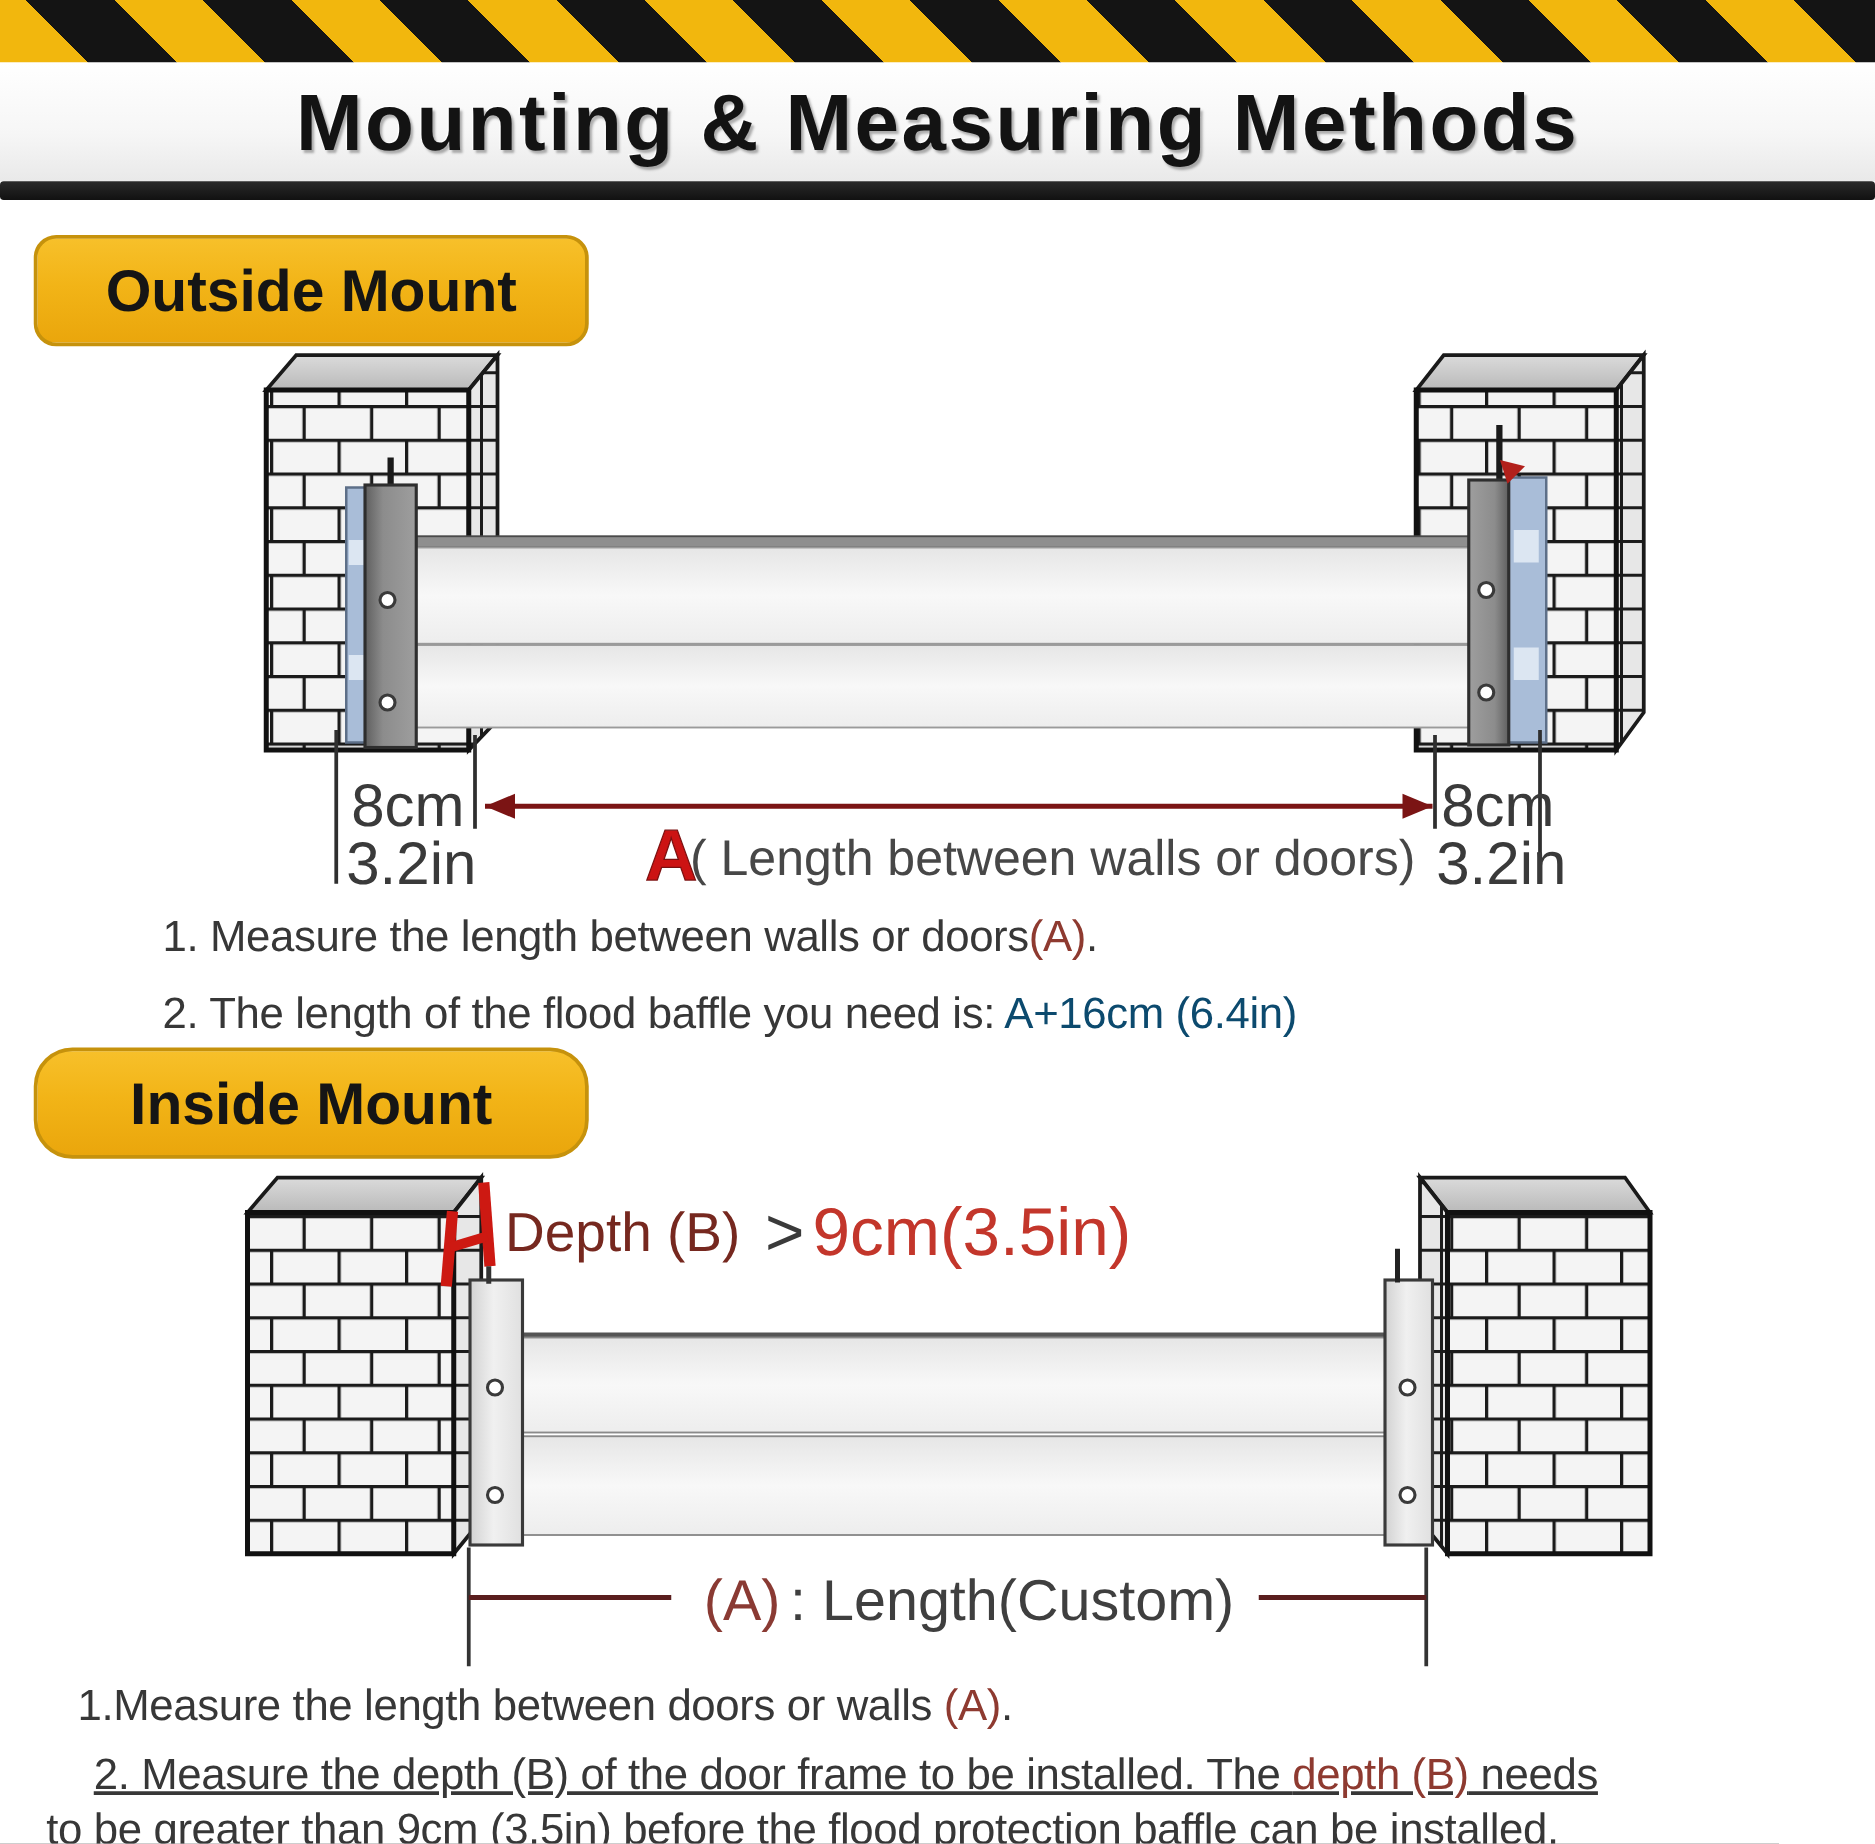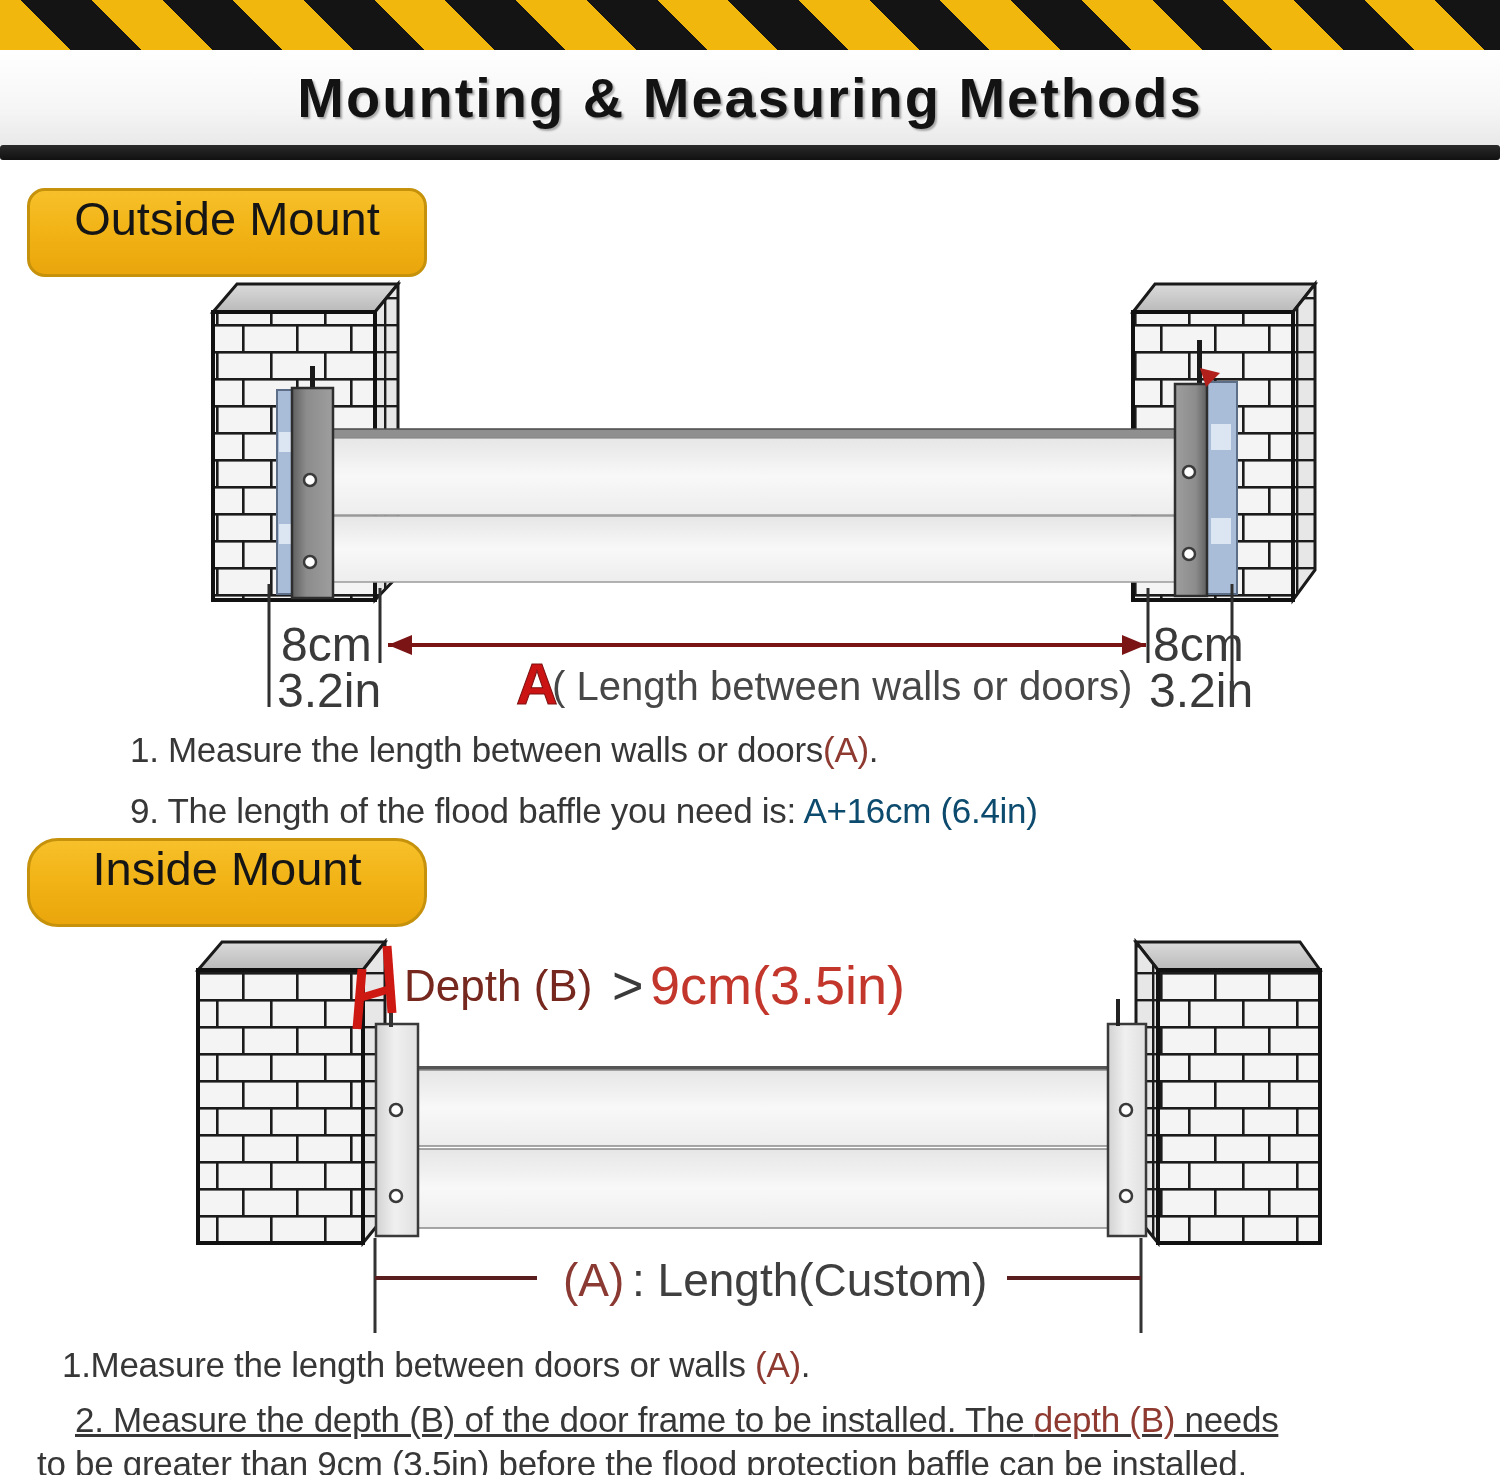--- a/index.html
+++ b/index.html
@@ -13,35 +13,35 @@
     position:absolute; top:0; left:0; right:0; height:50px;
     background:repeating-linear-gradient(45deg,#F2B70D 0 50px,#141414 50px 100px);
     box-shadow:0 3px 7px rgba(0,0,0,0.35);
   }
   .title-band {
     position:absolute; top:50px; left:0; right:0; height:95px;
     background:linear-gradient(180deg,#ffffff 0%,#f6f6f6 60%,#e9e9e9 100%);
     display:flex; align-items:center; justify-content:center;
   }
   .page-title {
-    font-size:56px; font-weight:800; color:#131313; letter-spacing:2px;
+    font-size:64px; font-weight:800; color:#131313; letter-spacing:2px;
     text-shadow:2px 2px 2px rgba(0,0,0,0.30), -1px -1px 0 rgba(255,255,255,0.9);
     white-space:nowrap;
   }
   .title-underline {
     position:absolute; top:145px; left:0; right:0; height:15px;
     background:linear-gradient(180deg,#2a2a2a,#111); border-radius:3px;
   }
   
   .badge {
-    position:absolute; left:27px; width:400px; height:89px;
+    position:absolute; left:27px; width:444px; height:89px;
     background:linear-gradient(180deg,#F7C02A 0%,#F2B417 45%,#EAA60C 100%);
     border:3px solid #C6920C; border-radius:18px; box-sizing:border-box;
-    display:flex; justify-content:center;
-    font-size:47px; font-weight:400; color:#151515; white-space:nowrap;
+    display:flex; align-items:center; justify-content:center;
+    font-size:47px; font-weight:700; color:#151515; white-space:nowrap;
   }
   .badge-outside { top:188px; }
   .badge-inside  { top:838px;border-radius:31px; }
   
   .diagram-svg { position:absolute; top:0; left:0; width:1500px; height:1475px; }
   .diagram-svg text { font-family:"Liberation Sans", sans-serif; }
   .t-gap   { font-size:48px; fill:#3A3A3A; }
   .t-alabel{ font-size:40px; fill:#474747; }
   .t-abig  { font-size:58px; font-weight:bold; fill:#CC1313; stroke:#7B0F0F; stroke-width:1; }
   .t-depth { font-size:44px; fill:#76281F; }
@@ -195,21 +195,21 @@
       <path d="M375 1278 H537 M1007 1278 H1141" stroke="#5A1E1E" stroke-width="4" fill="none"></path>
       <text x="563" y="1296" class="t-ina">(A)</text>
       <text x="632" y="1296" class="t-inlbl">: Length(Custom)</text>
     </g>
   </svg>
 
   <div class="step" style="left:130px; top:727px;">
     <span>1. Measure the length between walls or doors</span><span class="accent">(A)</span><span>.</span>
   </div>
   <div class="step" style="left:130px; top:788px;">
-    <span>9. The length of the flood baffle you need is: </span><span class="accent2">A+16cm (6.4in)</span>
+    <span>2. The length of the flood baffle you need is: </span><span class="accent2">A+16cm (6.4in)</span>
   </div>
 
   <div class="step" style="left:62px; top:1342px;">
     <span>1.Measure the length between doors or walls </span><span class="accent">(A)</span><span>.</span>
   </div>
   <div class="step" style="left:37px; top:1398px; line-height:44px;">
     <div style="padding-left:38px;text-decoration:underline;">
       <span>2. Measure the depth (B) of the door frame to be installed. The </span><span class="accent">depth (B)</span><span> needs</span>
     </div>
     <div>to be greater than 9cm (3.5in) before the flood protection baffle can be installed.</div>

